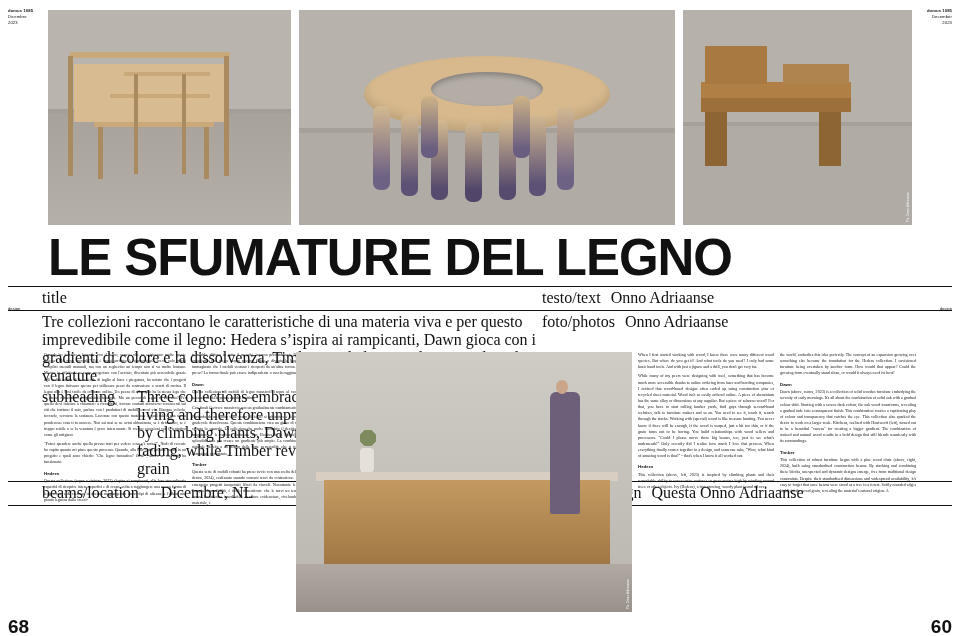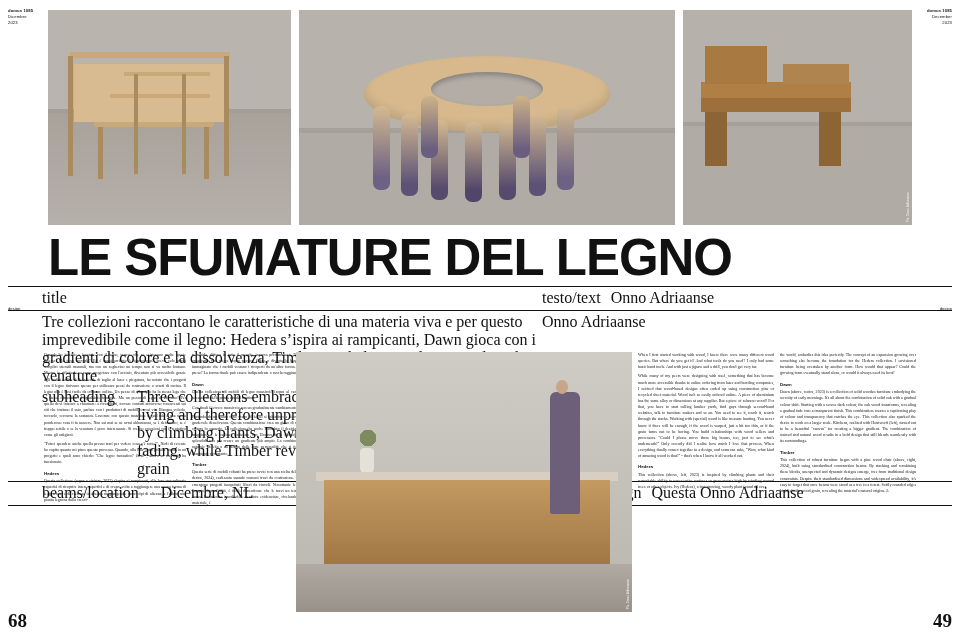--- a/index.html
+++ b/index.html
@@ -118,21 +118,21 @@
   .bodyimg .vase { position:absolute; left:64px; top:96px; width:14px; height:26px; background:#e6e1d8; border-radius:4px 4px 6px 6px; }
   .bodyimg .plant { position:absolute; left:62px; top:68px; width:20px; height:30px; background:radial-gradient(circle at 50% 60%, #7d8b5e 0 40%, transparent 41%); }
   .bodyimg .floor { position:absolute; left:0; right:0; bottom:0; height:48px; background:linear-gradient(#b0aaa2,#98928a); }
   .bodyimg .credit {
     position:absolute; right:2px; bottom:3px; writing-mode:vertical-rl; transform:rotate(180deg);
     font-family:"Liberation Sans", sans-serif; font-size:3.4px; color:#fff; opacity:.9;
   }
 
   
   .folio {
-    position:absolute; bottom:6px; font-family:Liberation Serif, serif;
+    position:absolute; bottom:0; font-family:Liberation Sans, sans-serif;
     font-weight:700; font-size:19px; line-height:19px;
   }
   .folio.l { left:8px; }
   .folio.r { right:8px; }
   .sidetag {
     position:absolute; font-family:"Liberation Sans", sans-serif; font-size:4.2px;
   }
   .sidetag.l { left:8px; top:306px; }
   .sidetag.r { right:8px; top:306px; }
 </style>
@@ -214,20 +214,21 @@
       </div>
     </div>
 
     <div class="credline"></div>
     <div class="credrow">
       <div class="seg1"></div>
       <div class="segA">
         <span class="v">Tre collezioni raccontano le caratteristiche di una materia viva e per questo imprevedibile come il legno: Hedera s’ispira ai rampicanti, Dawn gioca con i gradienti di colore e la dissolvenza, Timber rivela le naturali origini di nodi e venature</span>
       </div>
       <div class="segB">
+        <span class="k">foto/photos</span>
         <span class="v">Onno Adriaanse</span>
       </div>
     </div>
 
     <div class="credrow" style="padding-top:0;">
       <div class="seg1"></div>
       <div class="segA">
         <span class="k">subheading</span>
         <span class="v i">Three collections embrace the characteristics of wood as a living and therefore unpredictable material: Hedera is inspired by climbing plants, Dawn plays with colour gradients and fading, while Timber reveals the natural origins of knots and grain</span>
       </div>
@@ -295,14 +296,14 @@
     <div class="vase"></div>
     <div class="counter"></div>
     <div class="island"></div>
     <div class="person"></div>
     <div class="head"></div>
     <div class="floor"></div>
     <div class="credit">Ph. Onno Adriaanse</div>
   </div>
 
   <div class="folio l">68</div>
-  <div class="folio r">49</div>
+  <div class="folio r">60</div>
 </div>
 
 </body></html>

